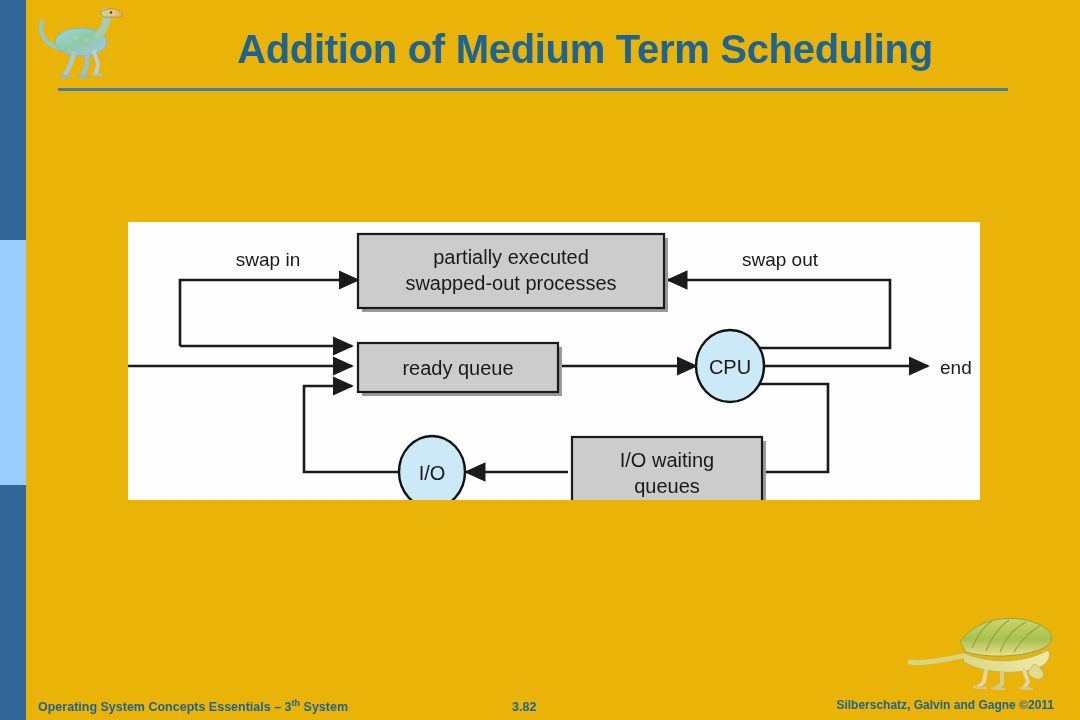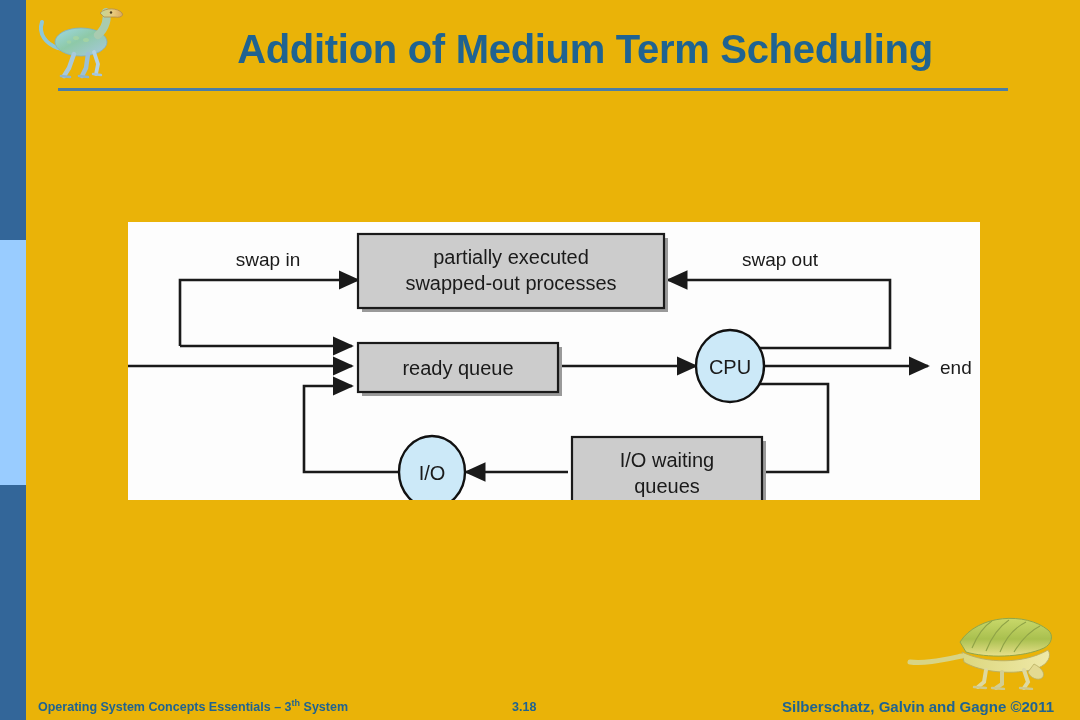--- a/index.html
+++ b/index.html
@@ -99,21 +99,21 @@
     top: 700px;
     color: #1F6391;
     font-size: 12.5px;
     font-weight: bold;
   }
   .footer-right {
     position: absolute;
     right: 26px;
     top: 698px;
     color: #1F6391;
-    font-size: 15px;
+    font-size: 12px;
     font-weight: bold;
     white-space: nowrap;
   }
   .footer-logo {
     position: absolute;
     right: 8px;
     top: 612px;
     width: 170px;
     height: 78px;
   }
@@ -249,17 +249,17 @@
       <path d="M100 60 L 100 72 L 94 76" fill="none" stroke="#D3CE93" stroke-width="4" stroke-linecap="round"></path>
       <path d="M122 58 L 126 70 L 122 76" fill="none" stroke="#DED9A0" stroke-width="4" stroke-linecap="round"></path>
       <path d="M72 75 L 84 76" stroke="#CFC98D" stroke-width="2.4" stroke-linecap="round"></path>
       <path d="M90 76 L 102 77" stroke="#CFC98D" stroke-width="2.4" stroke-linecap="round"></path>
       <path d="M118 76 L 130 77" stroke="#CFC98D" stroke-width="2.4" stroke-linecap="round"></path>
     </svg>
   </div>
 
   <div class="footer-left"><span>Operating System Concepts Essentials – 3</span><sup>th</sup><span> System</span></div>
 
-  <div class="footer-center">3.18</div>
+  <div class="footer-center">3.82</div>
 
   <div class="footer-right">Silberschatz, Galvin and Gagne ©2011</div>
 
 </div>
 
 </body></html>

